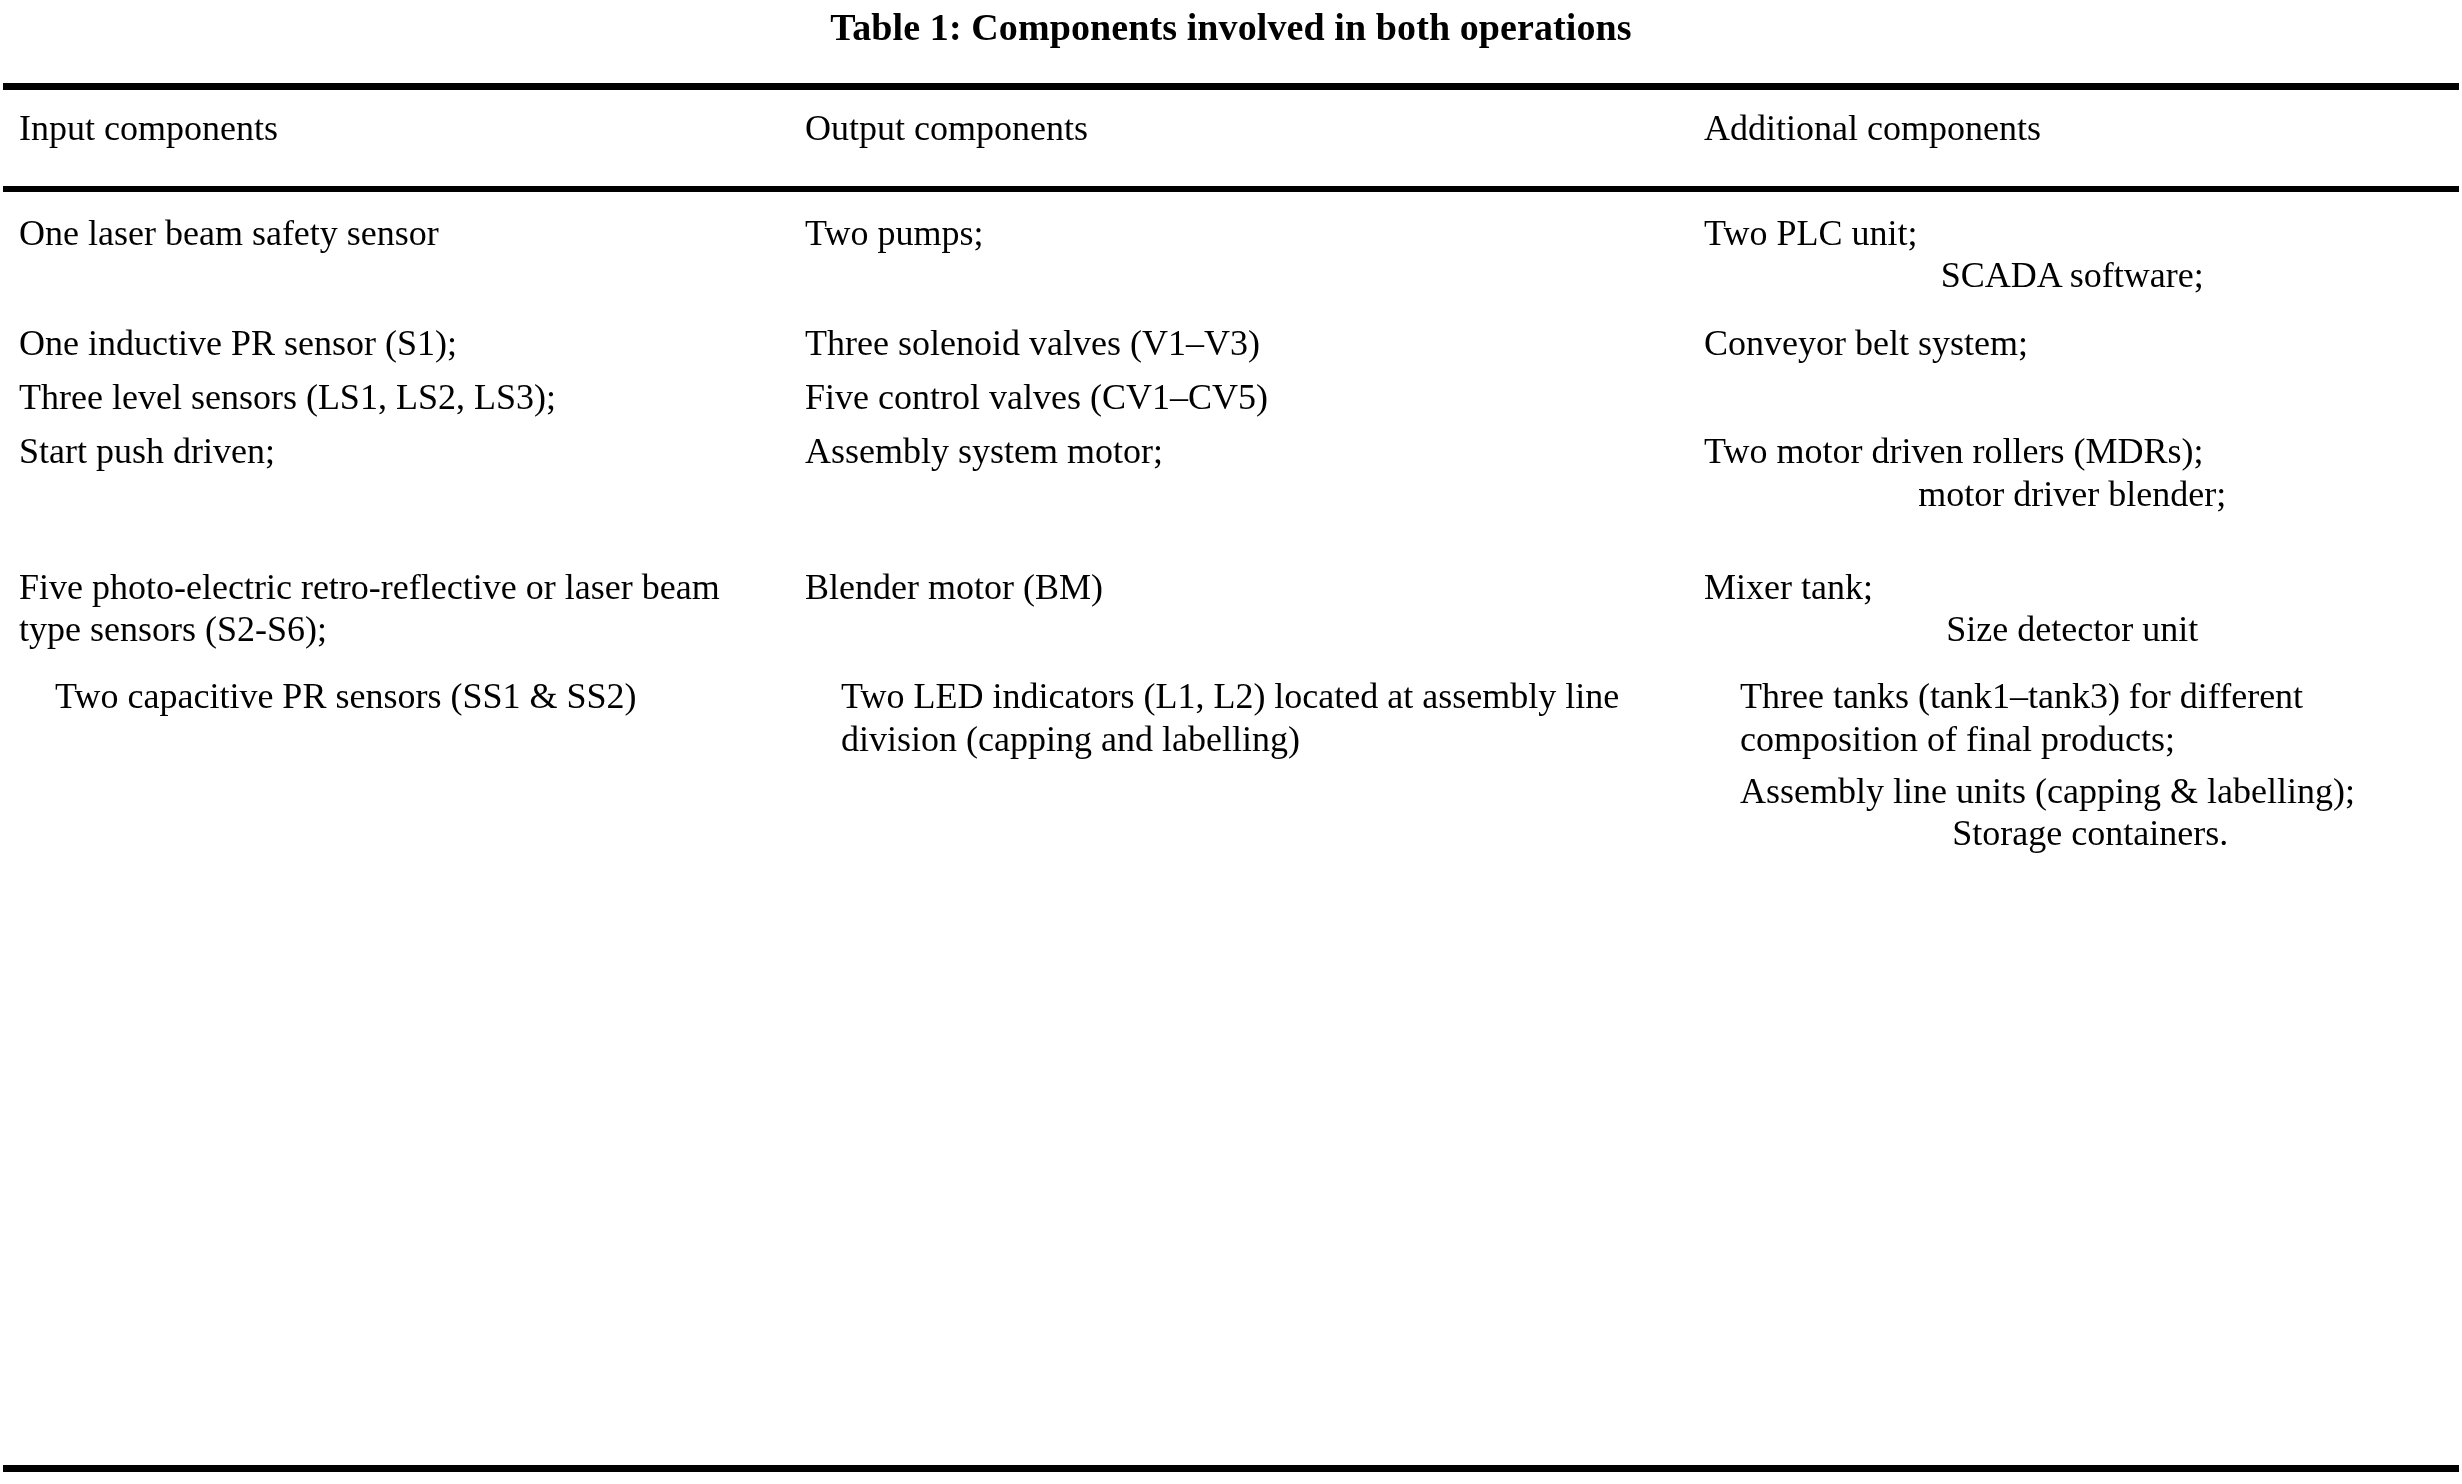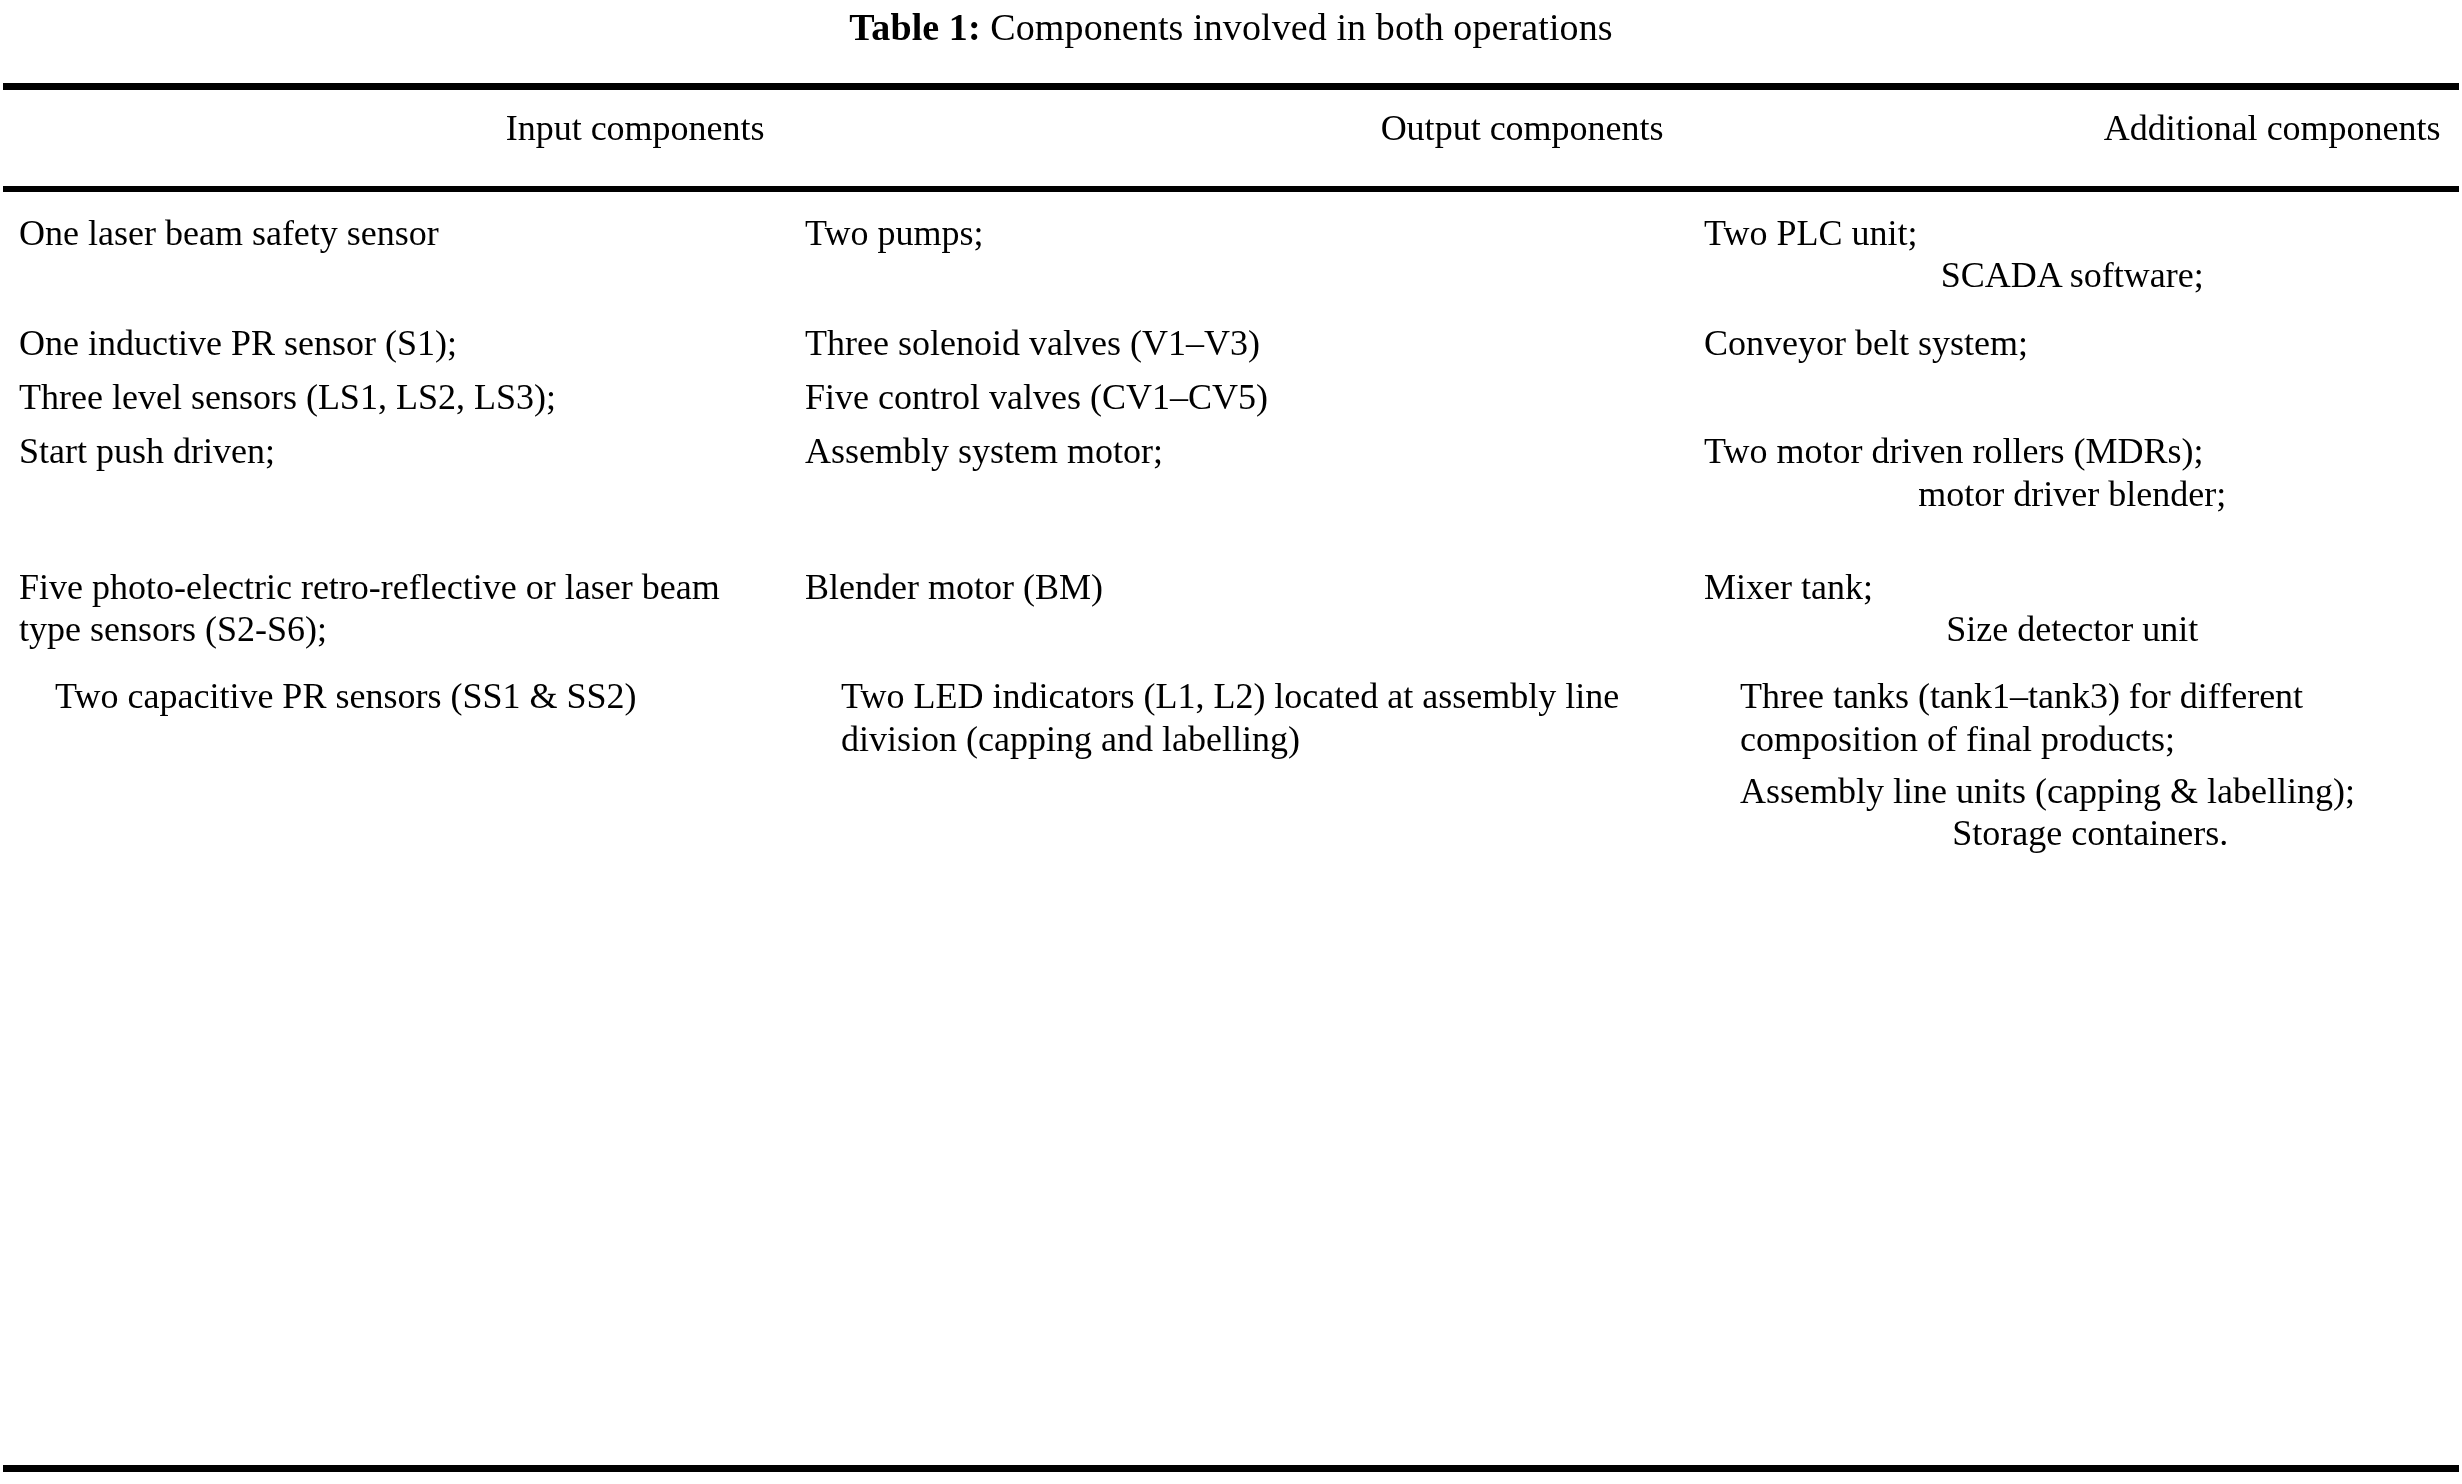--- a/index.html
+++ b/index.html
@@ -32,21 +32,21 @@
     text-align: center;
     font-size: 38px;
     line-height: 1.18;
     letter-spacing: 0.1px;
     white-space: nowrap;
   }
   .caption .caption-label {
     font-weight: bold;
   }
   .caption .caption-text {
-    font-weight: normal;
+    font-weight: bold;
   }
 
   
   .rule {
     position: absolute;
     left: 2.5px;
     width: 2456px;
     background: #000000;
   }
   .rule-top    { top: 83px;  height: 7px; }
@@ -76,21 +76,20 @@
   }
   .cell p + p {
     margin-top: 0px;
     text-align: center;
   }
 
   
   .header-row .cell {
     padding-top: 13.2px;
     padding-bottom: 12.6px;
-    text-align: right;
   }
 
   
   .body {
     position: absolute;
     top: 199px;
     left: 0;
     width: 2462px;
   }
   .body .row {

